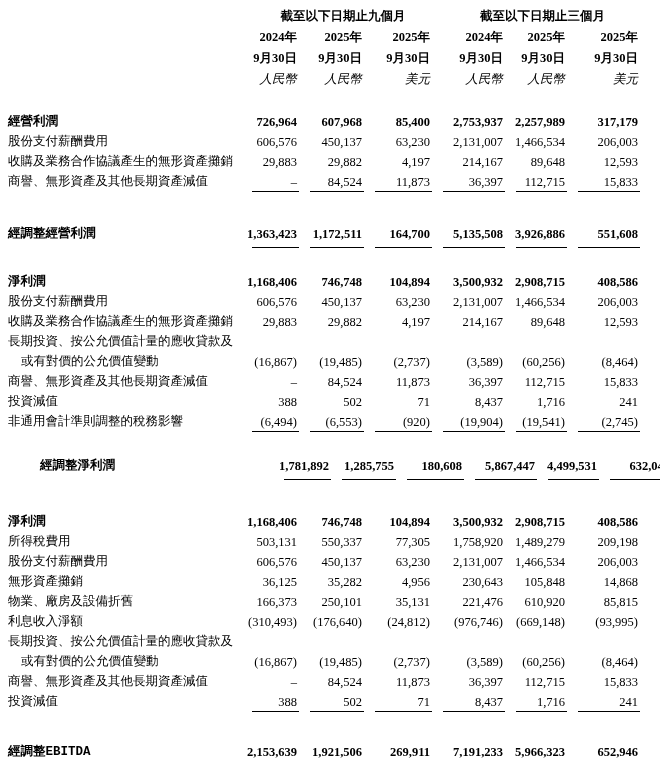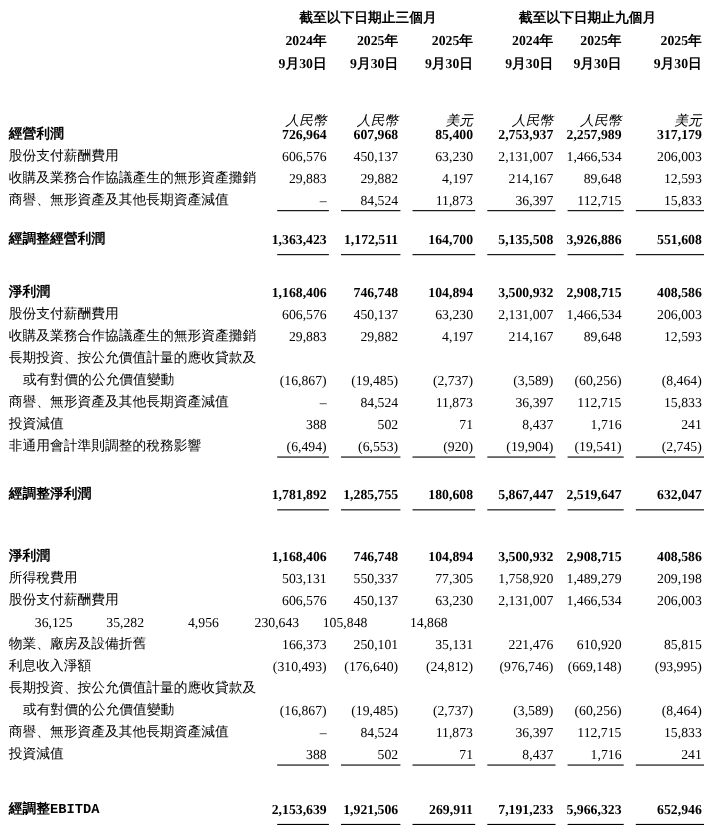--- a/index.html
+++ b/index.html
@@ -10,45 +10,45 @@
   }
   .page{box-sizing:border-box;width:660px;height:760px;padding:6px 22px 0 8px;}
   .row{display:flex;height:20px;line-height:20px;}
   .thead .row{height:21px;line-height:21px;}
   .lbl{width:231px;flex:none;white-space:nowrap;overflow:visible;font-family:Liberation Mono, monospace;}
   .indent{box-sizing:border-box;padding-left:13px;}
   .num{flex:none;text-align:right;position:relative;white-space:nowrap;}
   .c1{width:58px;}.c2{width:65px;}.c3{width:68px;}
   .c4{width:73px;}.c5{width:62px;}.c6{width:73px;}
   .b{font-weight:bold;}
-  .it .num{font-style:italic;margin-top:31px;}
+  .it .num{font-style:italic;}
   .g{flex:none;display:block;text-align:center;font-weight:bold;}
   .g1{width:191px;}.g2{width:208px;}
   .num.rule::after{
     content:"";position:absolute;left:13px;right:-2px;bottom:0;
     height:1px;background:#000;
   }
   .total1 .num.rule::after,.total2 .num.rule::after,.total3 .num.rule::after{bottom:-4px;}
   .sec1{margin-top:22px;}
   .sec2{margin-top:28px;}
   .sec3{margin-top:36px;}
-  .total1{margin-top:16px;}
-  .total2{margin-top:24px;}
+  .total1{margin-top:32px;}
+  .total2{margin-top:24px;margin-left:32px;}
   .total3{margin-top:30px;}
 </style>
 </head>
 <body>
 
 <div class="page">
 
   <div class="thead">
     <div class="row">
       <span class="lbl"></span>
+      <span class="g g2">截至以下日期止九個月</span>
       <span class="g g1">截至以下日期止三個月</span>
-      <span class="g g2">截至以下日期止九個月</span>
     </div>
     <div class="row b">
       <span class="lbl"></span>
       <span class="num c1">2024年</span>
       <span class="num c2">2025年</span>
       <span class="num c3">2025年</span>
       <span class="num c4">2024年</span>
       <span class="num c5">2025年</span>
       <span class="num c6">2025年</span>
     </div>
@@ -192,21 +192,21 @@
         <span class="num c4 rule">(19,904)</span>
         <span class="num c5 rule">(19,541)</span>
         <span class="num c6 rule">(2,745)</span>
       </div>
     <div class="total2 row b">
         <span class="lbl">經調整淨利潤</span>
         <span class="num c1 rule">1,781,892</span>
         <span class="num c2 rule">1,285,755</span>
         <span class="num c3 rule">180,608</span>
         <span class="num c4 rule">5,867,447</span>
-        <span class="num c5 rule">2,519,647</span>
+        <span class="num c5 rule">4,499,531</span>
         <span class="num c6 rule">632,047</span>
       </div>
   </div>
 
   <div class="sec sec3">
     <div class="row b">
         <span class="lbl">淨利潤</span>
         <span class="num c1">1,168,406</span>
         <span class="num c2">746,748</span>
         <span class="num c3">104,894</span>
@@ -226,20 +226,21 @@
     <div class="row">
         <span class="lbl">股份支付薪酬費用</span>
         <span class="num c1">606,576</span>
         <span class="num c2">450,137</span>
         <span class="num c3">63,230</span>
         <span class="num c4">2,131,007</span>
         <span class="num c5">1,466,534</span>
         <span class="num c6">206,003</span>
       </div>
     <div class="row">
+        <span class="lbl">無形資產攤銷</span>
         <span class="num c1">36,125</span>
         <span class="num c2">35,282</span>
         <span class="num c3">4,956</span>
         <span class="num c4">230,643</span>
         <span class="num c5">105,848</span>
         <span class="num c6">14,868</span>
       </div>
     <div class="row">
         <span class="lbl">物業、廠房及設備折舊</span>
         <span class="num c1">166,373</span>

